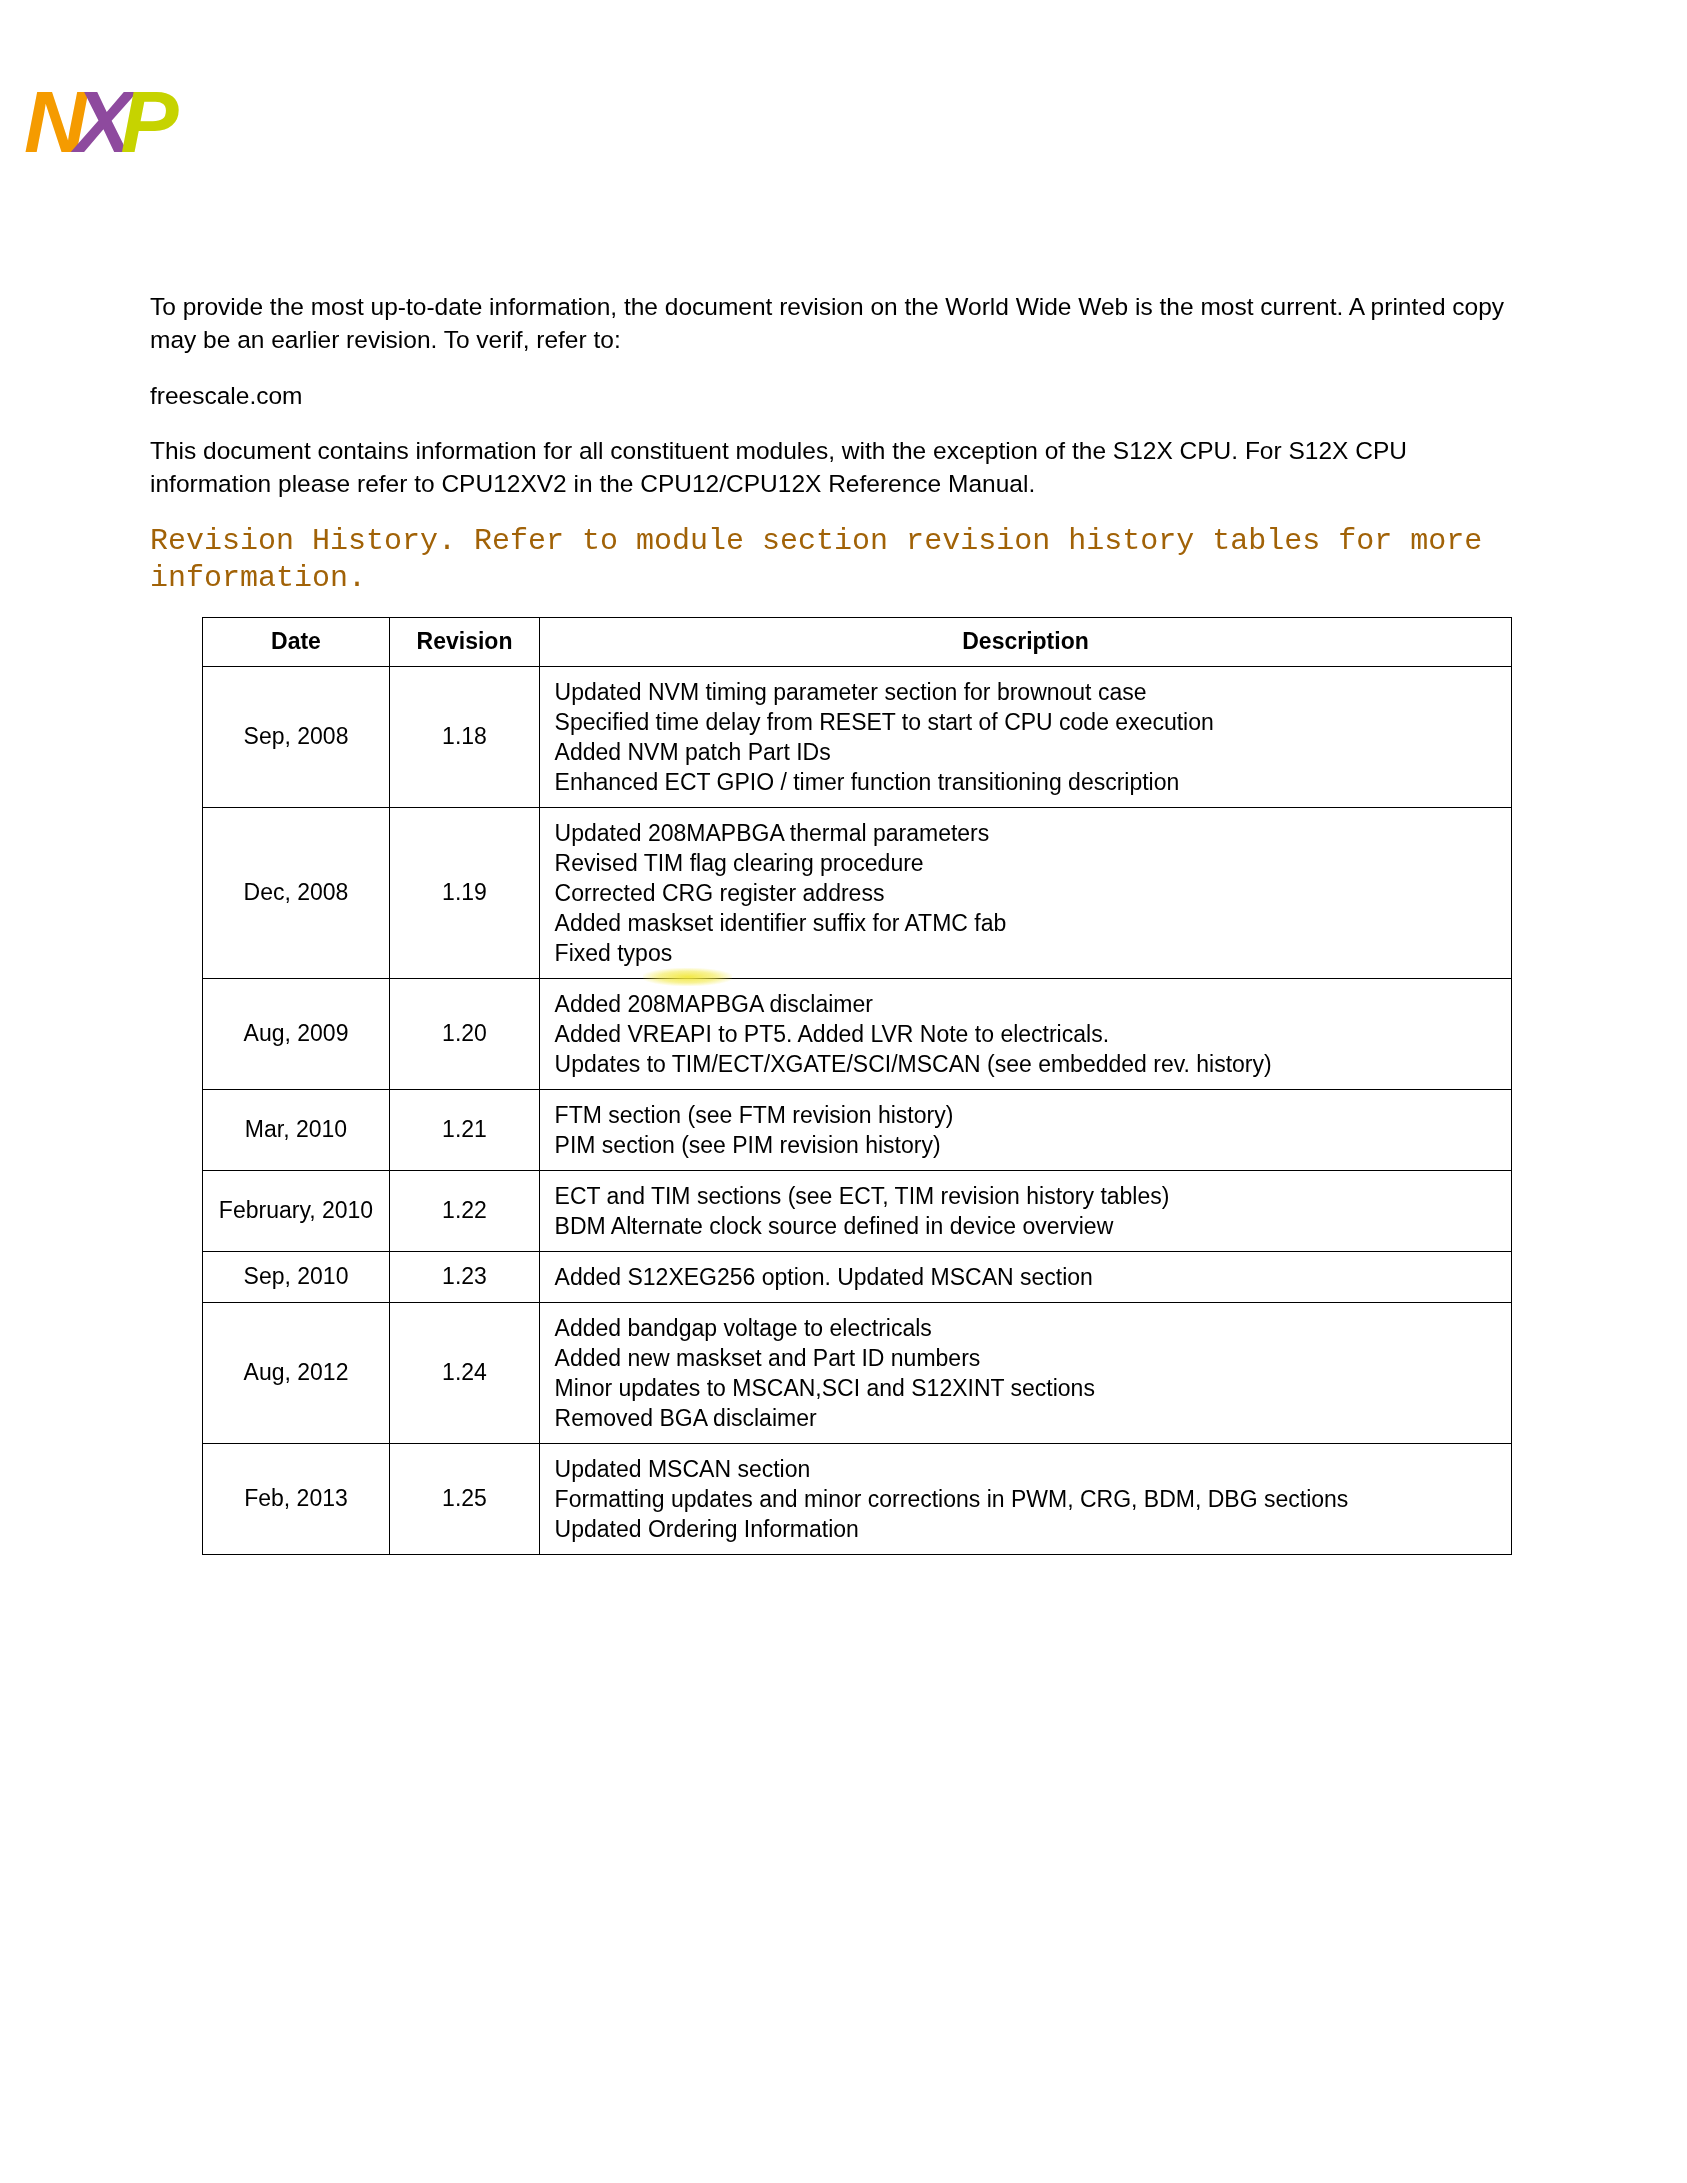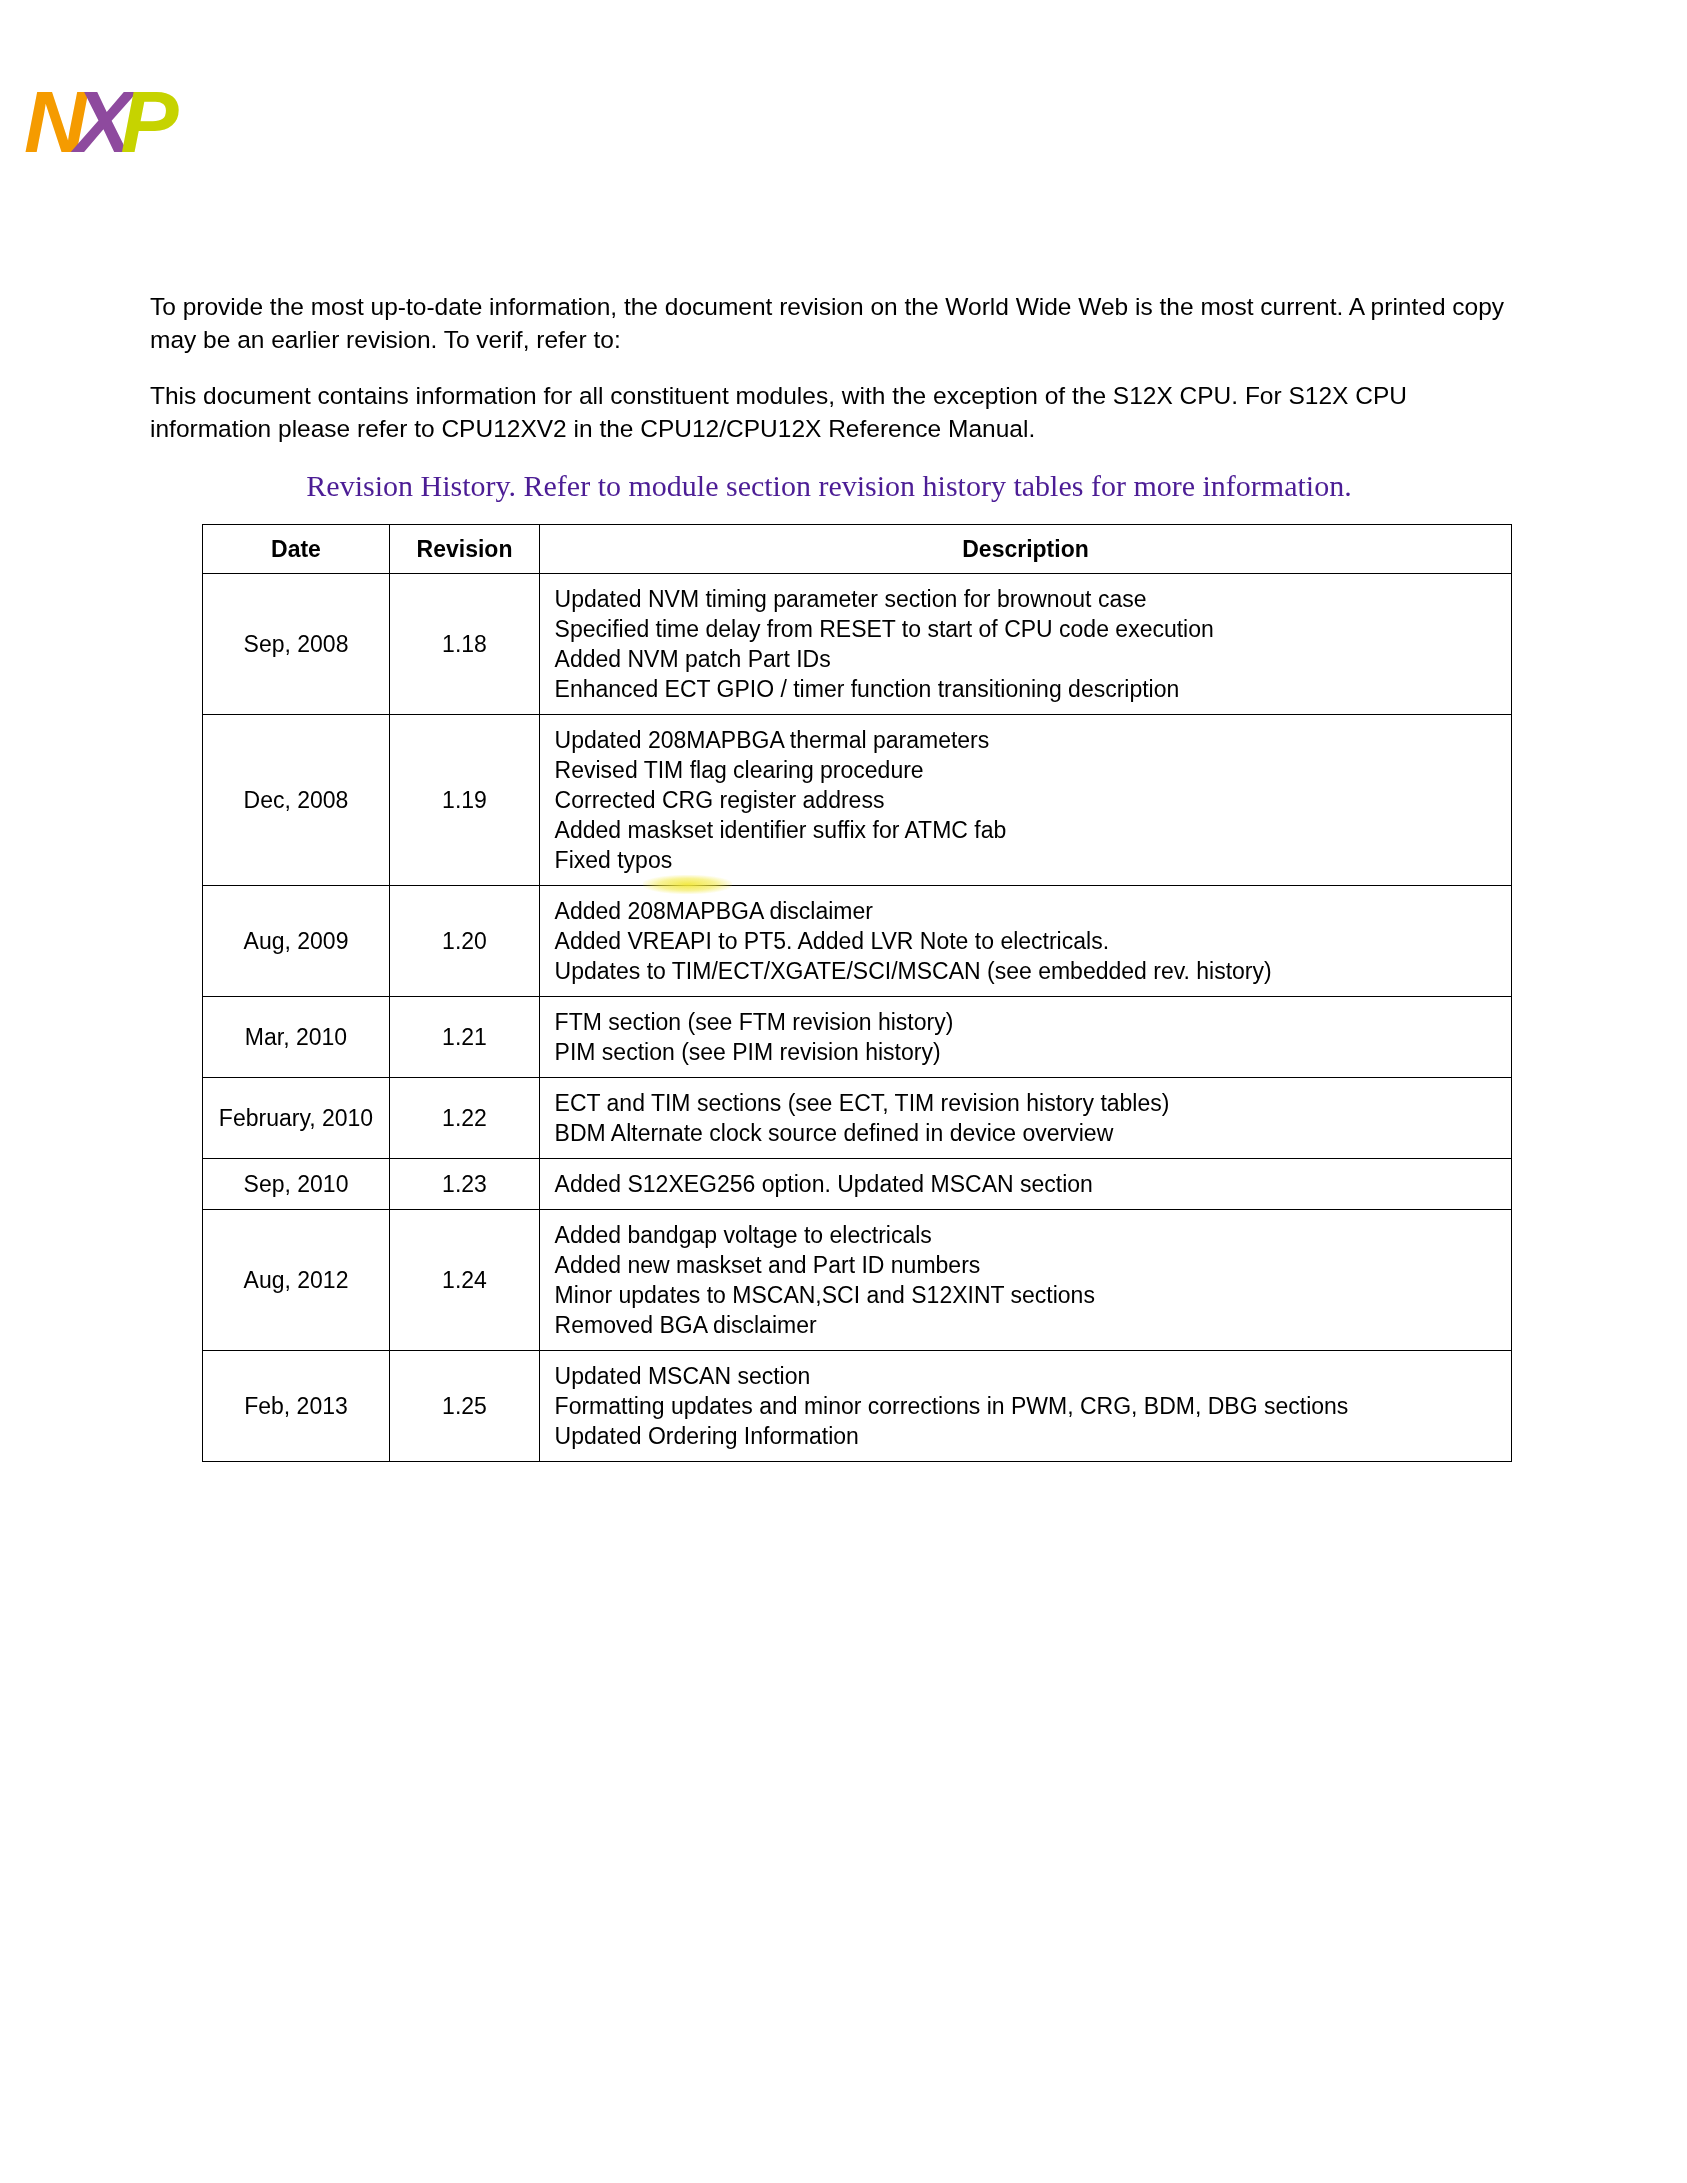--- a/index.html
+++ b/index.html
@@ -40,27 +40,26 @@
     width: 1358px;
   }
   .content p {
     margin: 0 0 22.5px 0;
     font-size: 24.5px;
     line-height: 33px;
   }
 
   
   .section-heading {
-    font-family: Liberation Serif, serif;
+    font-family: Liberation Mono, monospace;
     font-size: 30px;
     line-height: 37px;
-    color: #4c1d95;
+    color: #a16207;
     margin: 14.6px 0 20px 0;
     font-weight: 400;
-    text-align: center;
   }
 
   
   table.revision-table {
     border-collapse: collapse;
     margin-left: 52px;
     width: 1309px;
     table-layout: fixed;
   }
   .revision-table th,
@@ -106,20 +105,21 @@
 </head>
 <body>
 
 <div class="logo">
   <span class="n">N</span><span class="x">X</span><span class="p">P</span>
 </div>
 
 <div class="content">
 
   <p>To provide the most up-to-date information, the document revision on the World Wide Web is the most current. A printed copy may be an earlier revision. To verif, refer to:</p>
+  <p>freescale.com</p>
   <p>This document contains information for all constituent modules, with the exception of the S12X CPU. For S12X CPU information please refer to CPU12XV2 in the CPU12/CPU12X Reference Manual.</p>
 
   <div class="section-heading">Revision History. Refer to module section revision history tables for more information.</div>
 
   <table class="revision-table">
     <colgroup>
       <col style="width:187px">
       <col style="width:150px">
       <col style="width:972px">
     </colgroup>

